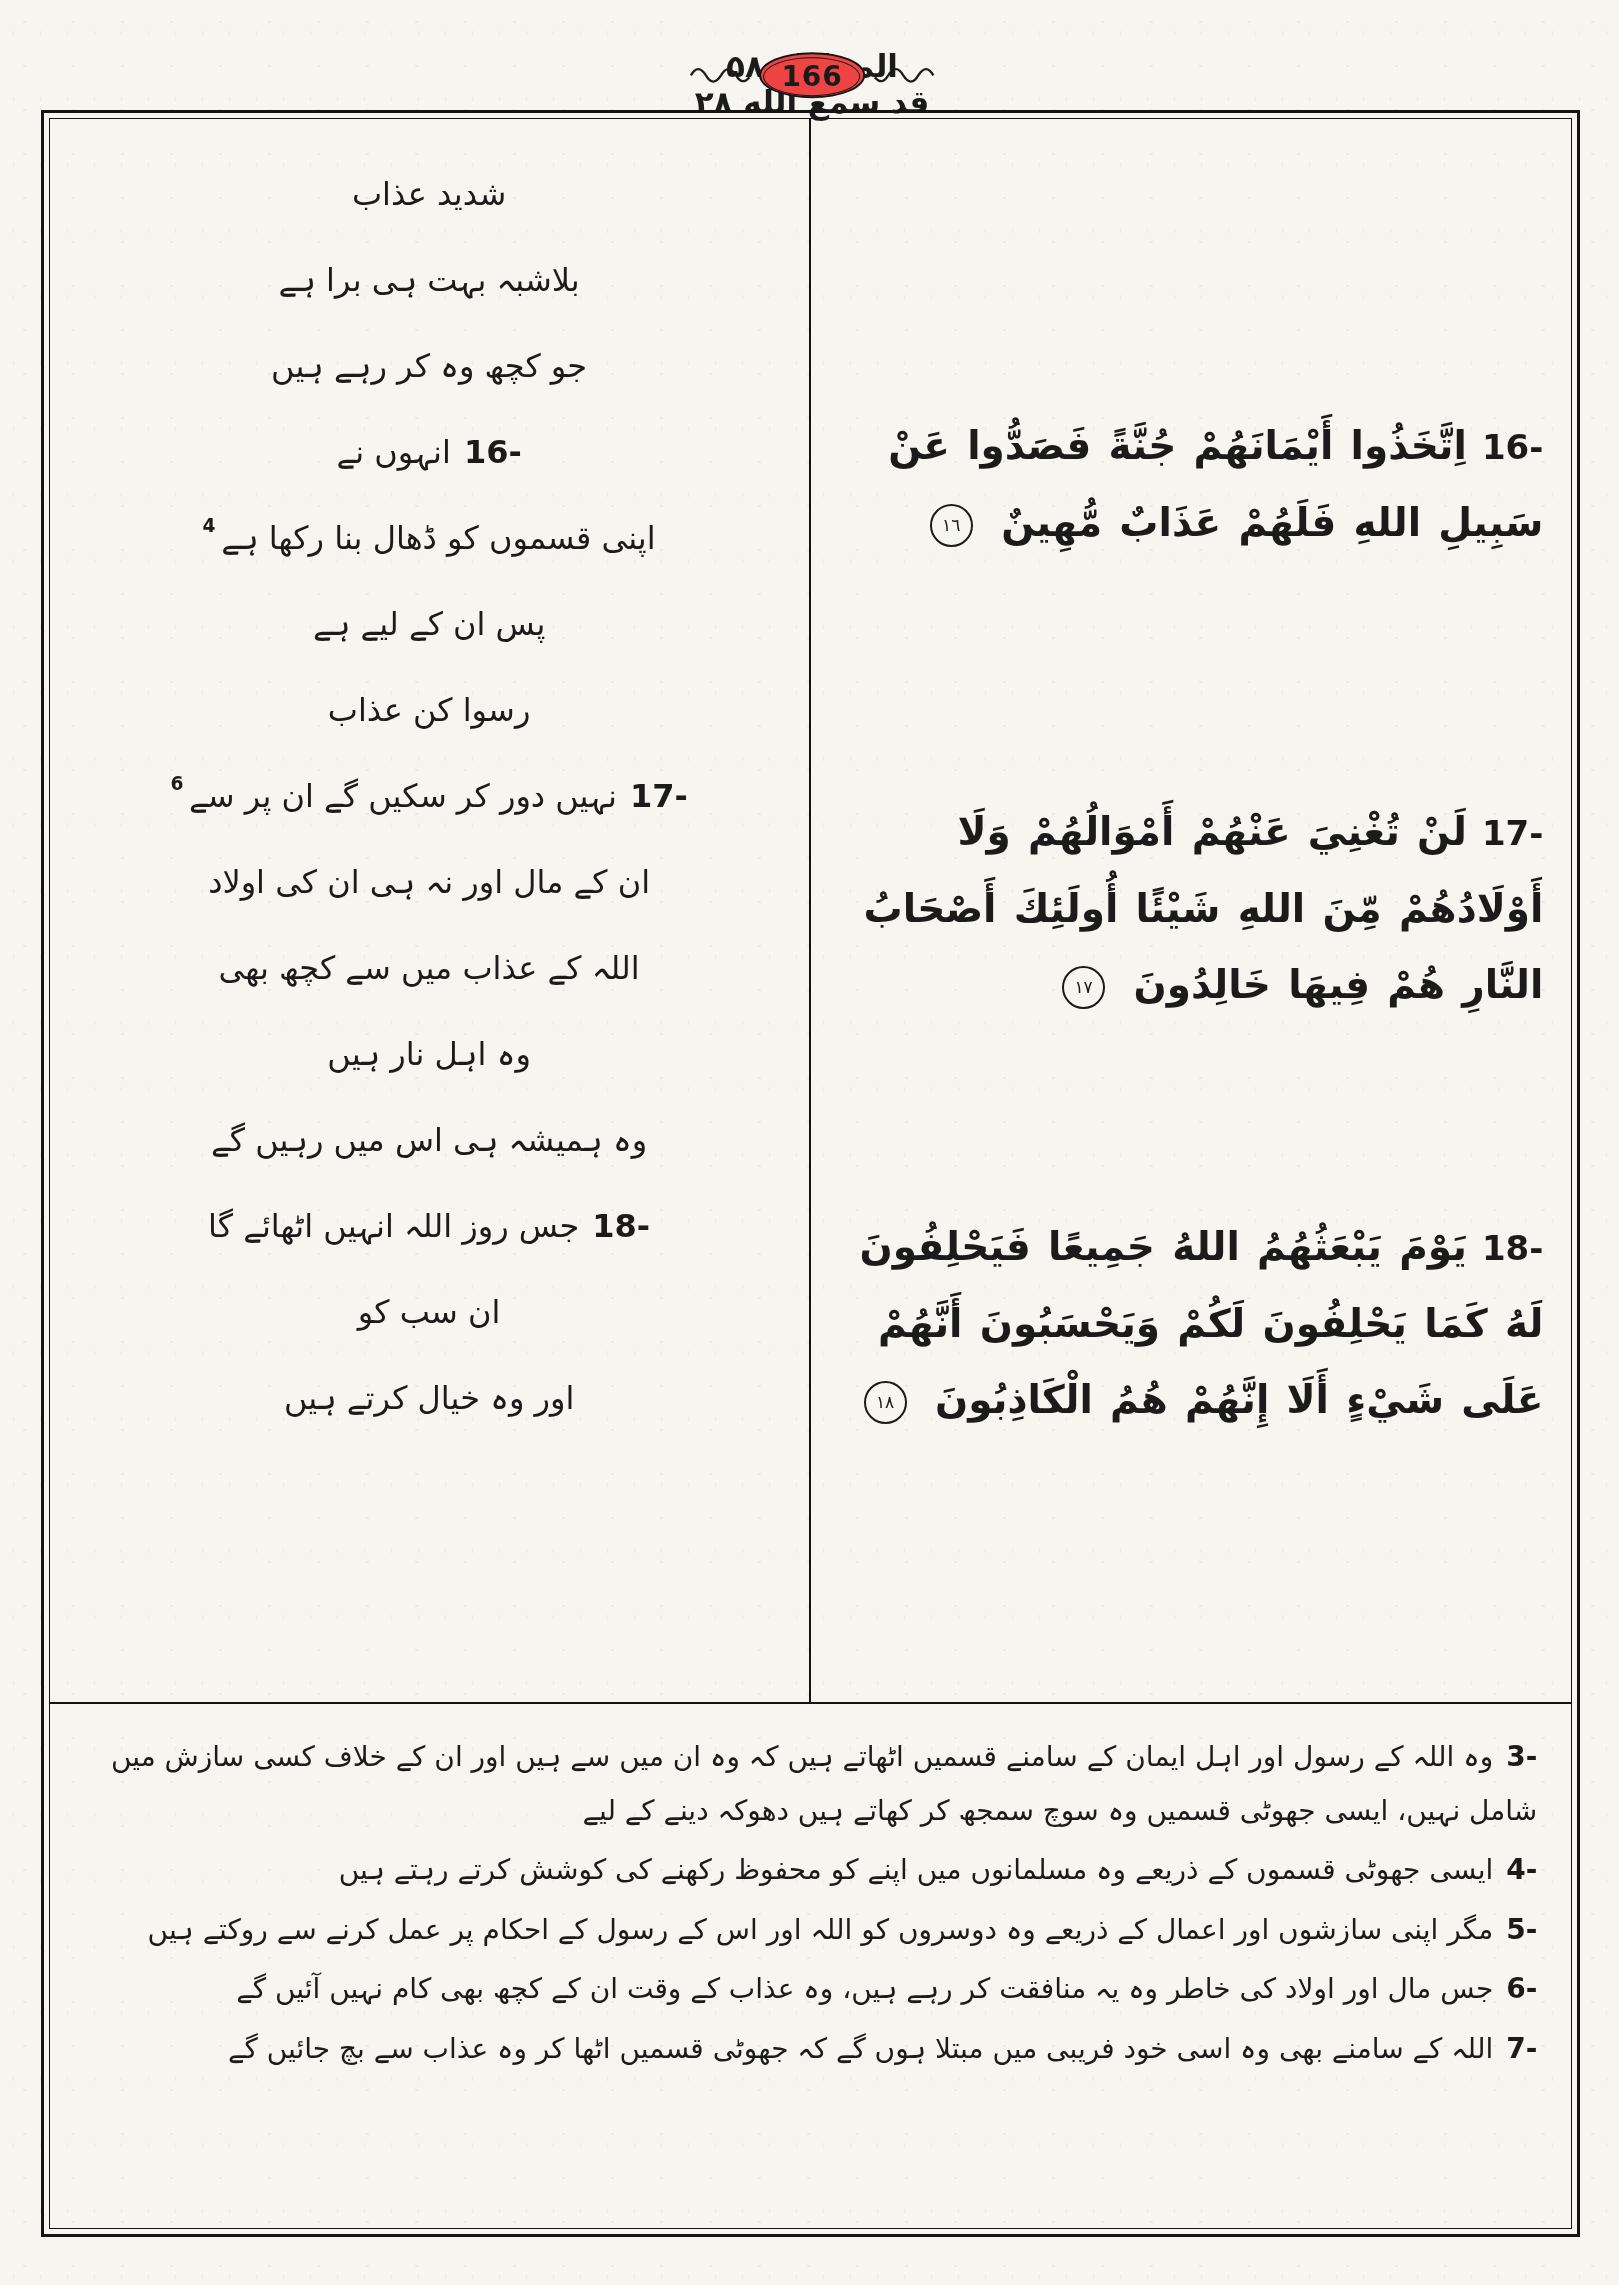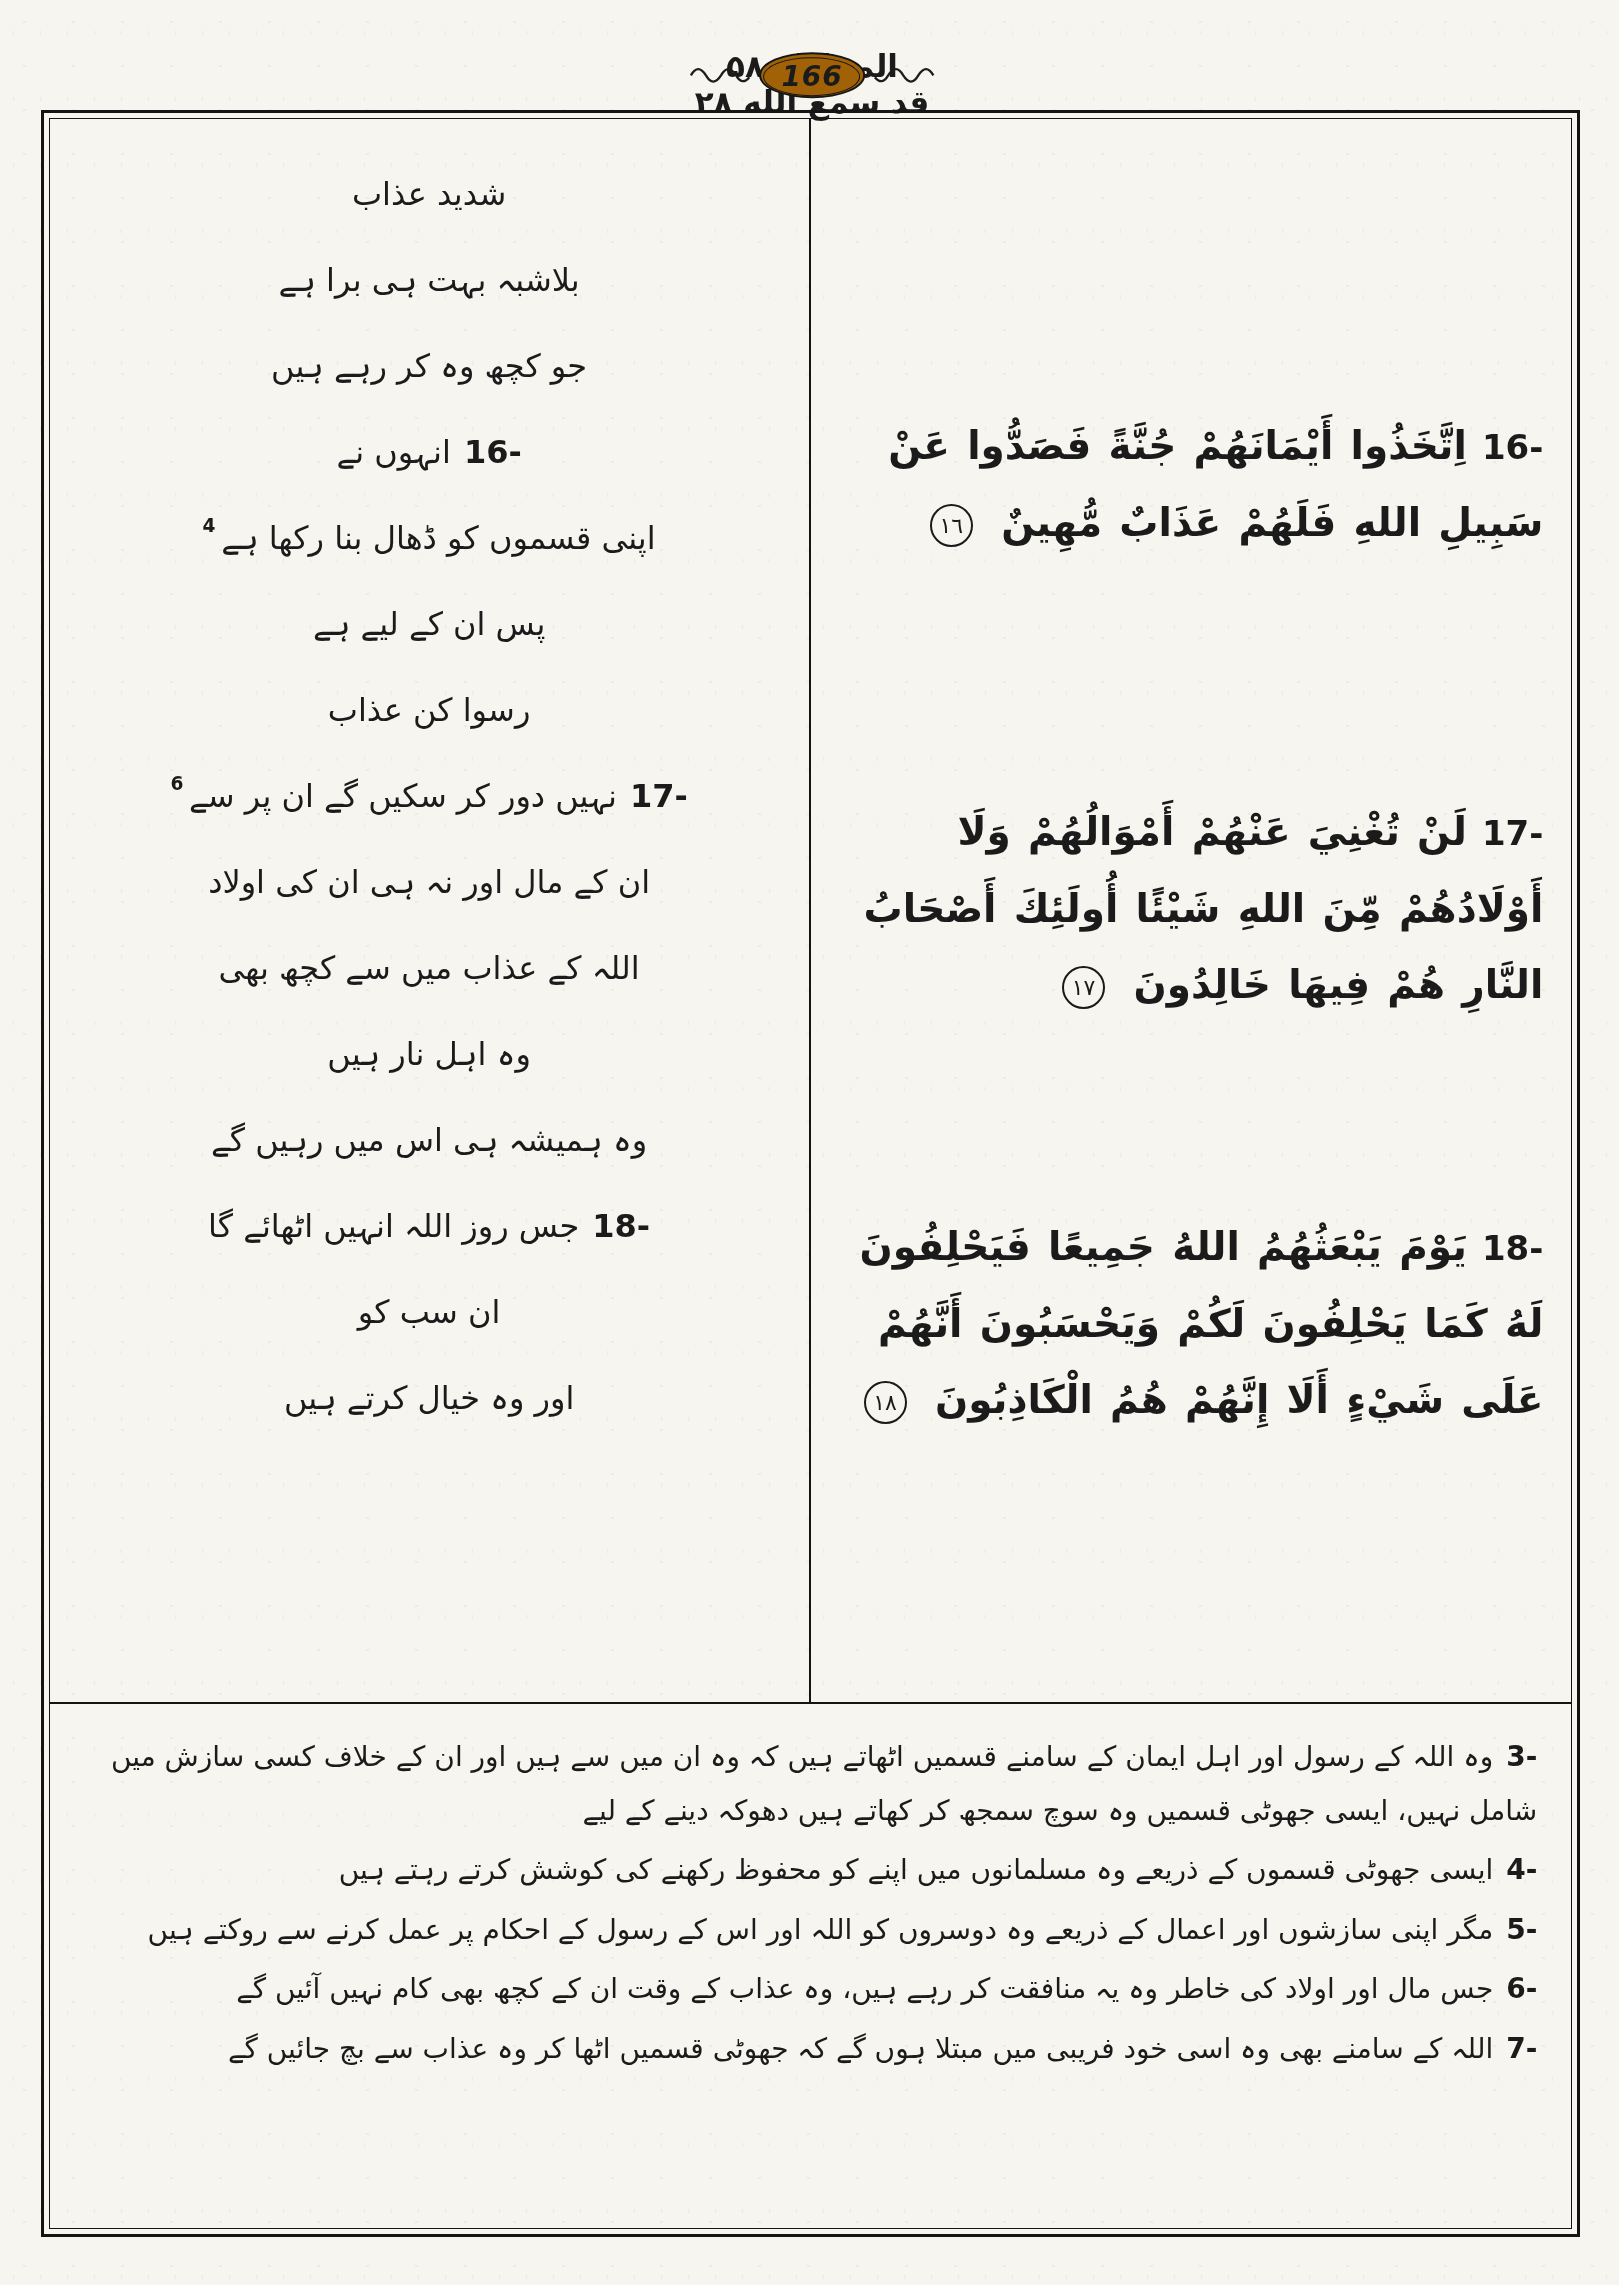--- a/index.html
+++ b/index.html
@@ -23,21 +23,21 @@
   .header {
     position:absolute; top:48px; left:48px; right:43px; height:54px;
     display:flex; align-items:center; justify-content:space-between;
     font-size:31px; font-weight:bold;flex-direction:column;
   }
   .header .side { direction:rtl; white-space:nowrap; }
   .center-orn {
     position:absolute; left:50%; top:50%; transform:translate(-50%,-50%);
     display:flex; align-items:center; gap:7.5px;
   }
-  .oval { border:2.8px solid #161616; border-radius:50%; padding:2.8px; background:#a16207;font-style:italic; }
+  .oval { border:2.8px solid #161616; border-radius:50%; padding:2.8px; background:#ef4444; }
   .oval-inner {
     border:1.9px solid #161616; border-radius:50%;
     padding:1.9px 17px; font-size:28px; font-weight:bold; letter-spacing:0.9px;
   }
   .wing { display:block; }
 
   
   .box-outer {
     position:absolute; left:41px; top:110px; width:1539px; height:2127px;
     border:3.7px solid #141414; padding:4.7px;
@@ -68,21 +68,21 @@
     font-size:39px; font-weight:bold; line-height:76px; text-align:right;
     word-spacing:3.7px;
   }
   .a-verse .vnum { font-size:34px; margin-left:15px; }
   .verse-0 { margin-top:280px; }
   .verse-1 { margin-top:233px; }
   .verse-2 { margin-top:186px; }
   .ayah {
     display:inline-block; width:43px; height:43px;
     border:2.3px solid #1a1a1a; border-radius:50%;
-    font-size:22px; line-height:39px; text-align:center; font-weight:normal;
+    font-size:17px; line-height:39px; text-align:center; font-weight:normal;
     vertical-align:middle; margin-right:11.2px;
   }
 
   
   .footnotes { flex:1; padding:26px 34px 0 60px; direction:rtl; text-align:right; }
   .footnote { font-size:28px; line-height:54px; margin-bottom:5.6px;text-align:right; }
   .fn-num {
     direction:ltr; unicode-bidi:embed; display:inline-block;
     font-weight:bold; margin-left:13px;
   }

